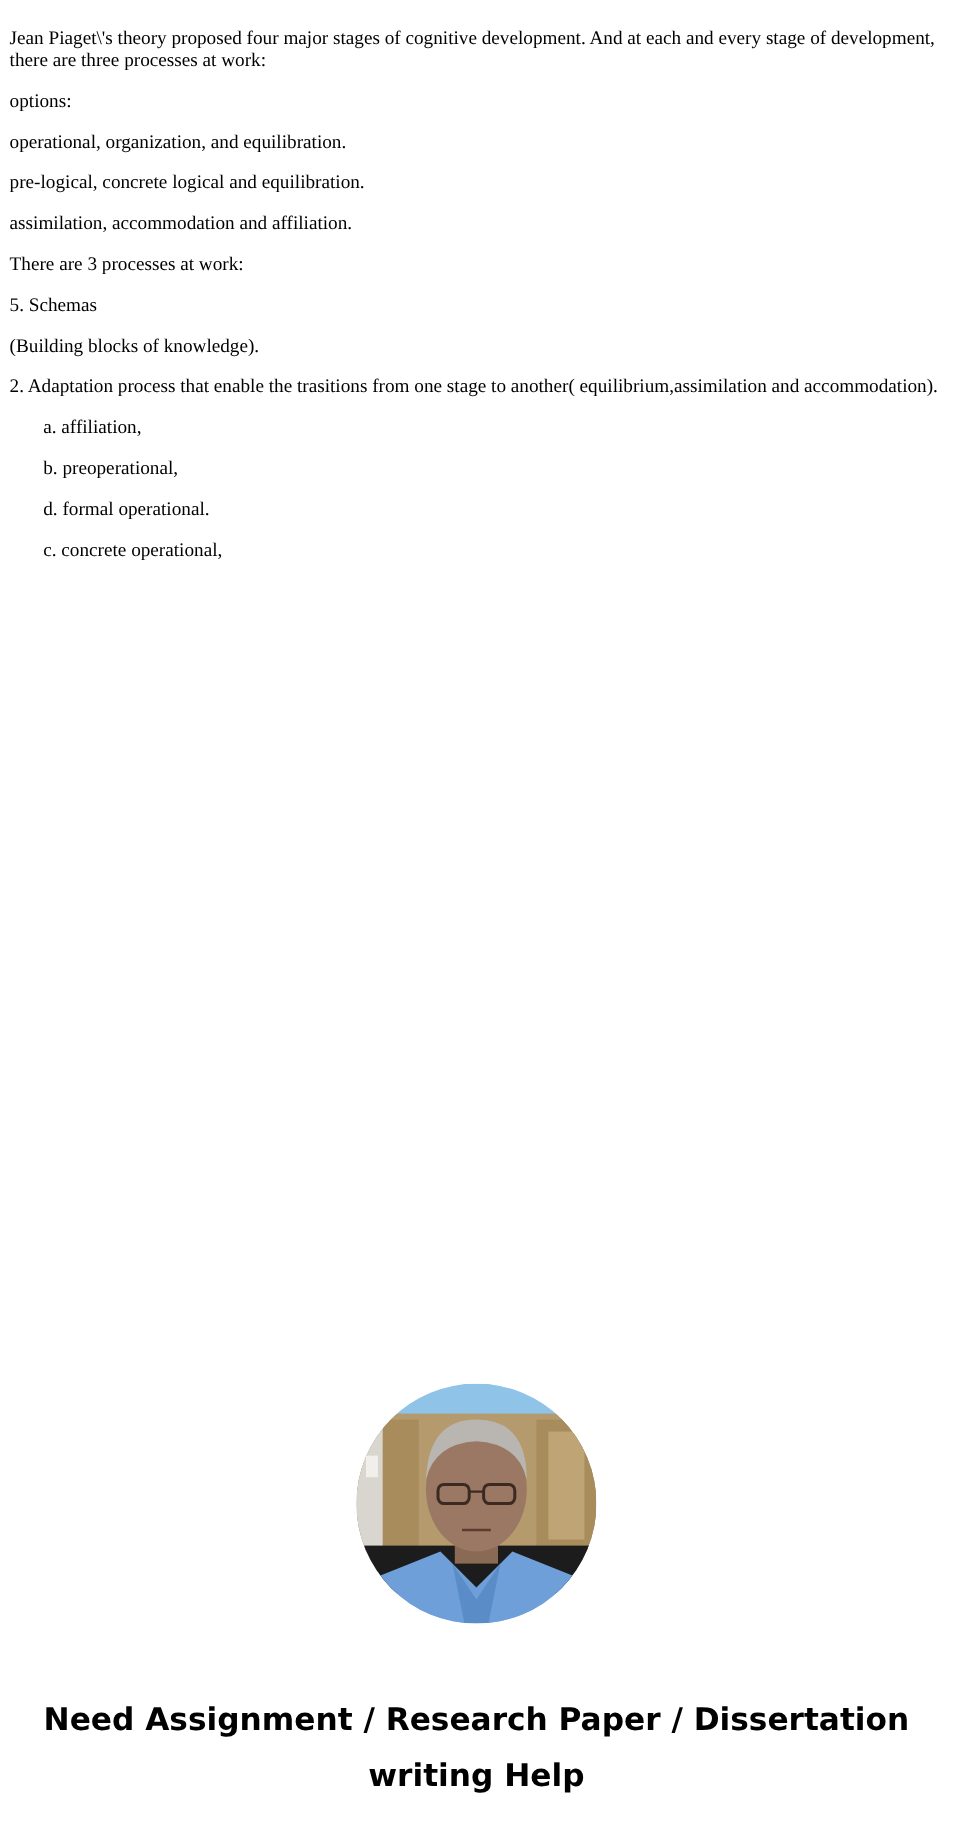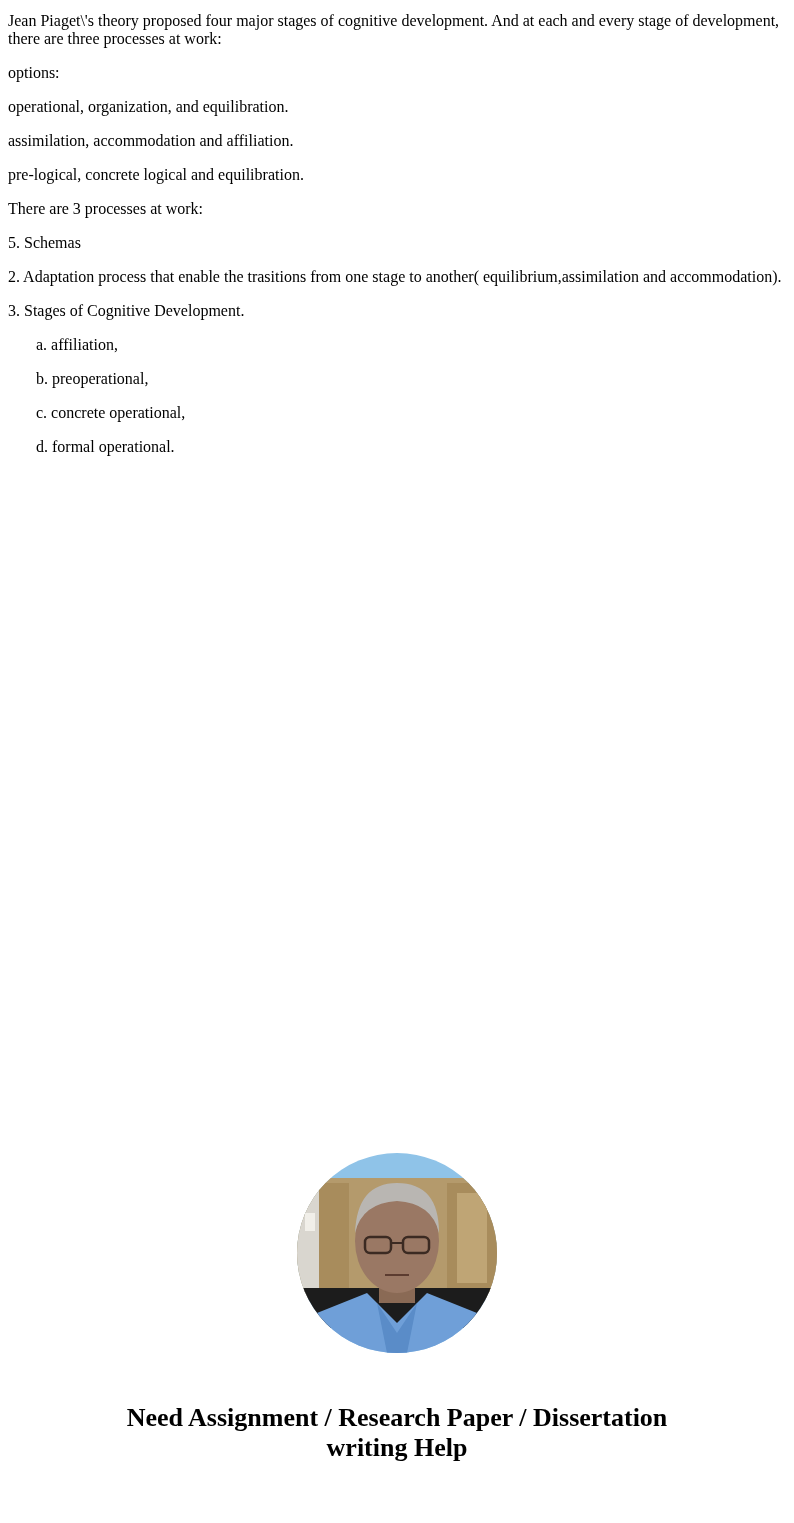--- a/index.html
+++ b/index.html
@@ -17,21 +17,21 @@
       font-size: 16px;
       line-height: 18px;
     }
     .content {
       position: absolute;
       left: 8px;
       top: 8px;
       right: 8px;
     }
     .content p {
-      margin: 4px 0 16px 0;
+      margin: 16px 0 16px 0;
     }
     .content h3 {
       font-size: 18.7px;
       font-weight: bold;
       margin: 4px 0 16px 0;
       line-height: 22px;
     }
     .indent {
       padding-left: 28px;
     }
@@ -55,43 +55,42 @@
       right: 0;
       top: 1403px;
       text-align: center;
       font-family: "DejaVu Sans", "Liberation Sans", sans-serif;
       font-weight: bold;
       font-size: 26px;
       line-height: 30px;
       color: #000000;
     }
     .footer div {
-      margin: 0;
-      font-family: Liberation Serif, serif;
+      margin: 16px;
     }
   </style>
 </head>
 <body>
 
 <div class="content">
   <p>Jean Piaget\'s theory proposed four major stages of cognitive development. And at each and every stage of development, there are three processes at work:</p>
   <p>options:</p>
   <p>operational, organization, and equilibration.</p>
+  <p>pre-logical, concrete logical and equilibration.</p>
   <p>assimilation, accommodation and affiliation.</p>
-  <p>pre-logical, concrete logical and equilibration.</p>
 
 
   <p>There are 3 processes at work:</p>
   <p>5. Schemas</p>
+  <p>(Building blocks of knowledge).</p>
   <p>2. Adaptation process that enable the trasitions from one stage to another( equilibrium,assimilation and accommodation).</p>
-  <p>3. Stages of Cognitive Development.</p>
   <p class="indent">a. affiliation,</p>
   <p class="indent">b. preoperational,</p>
+  <p class="indent">d. formal operational.</p>
   <p class="indent">c. concrete operational,</p>
-  <p class="indent">d. formal operational.</p>
 </div>
 
 <div class="avatar">
   <svg viewBox="0 0 200 200" xmlns="http://www.w3.org/2000/svg">
 
     <rect x="0" y="0" width="200" height="200" fill="#8fc3e8"></rect>
 
     <rect x="0" y="25" width="200" height="120" fill="#b49a6c"></rect>
     <rect x="0" y="25" width="22" height="120" fill="#d9d6cf"></rect>
     <rect x="8" y="60" width="10" height="18" fill="#f1efe9"></rect>

